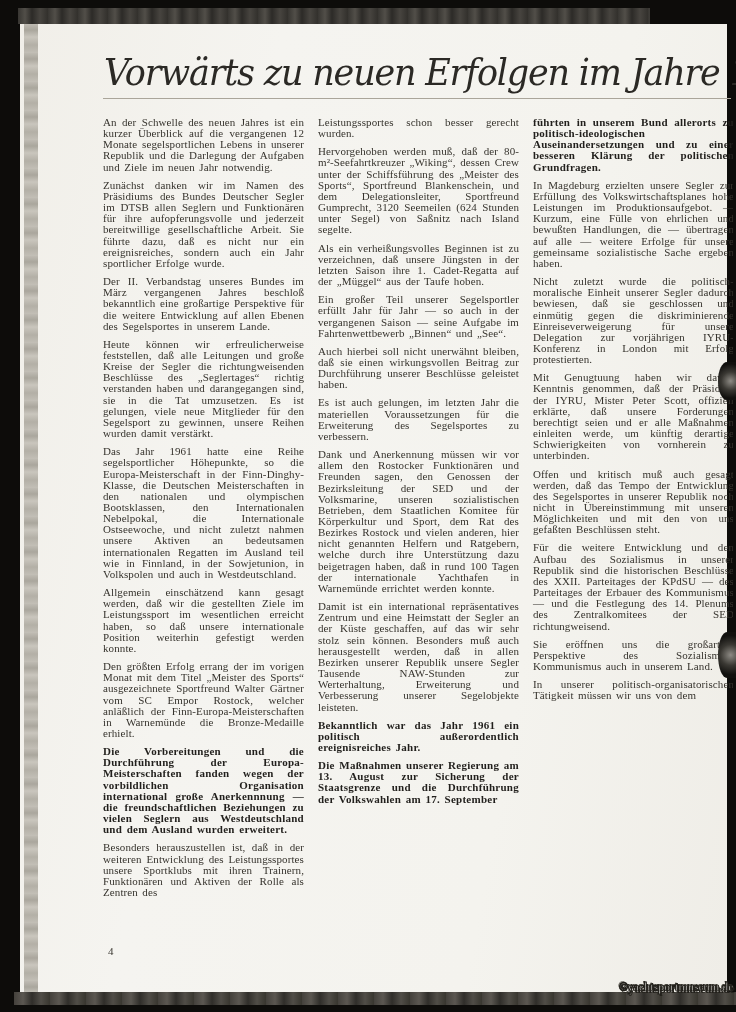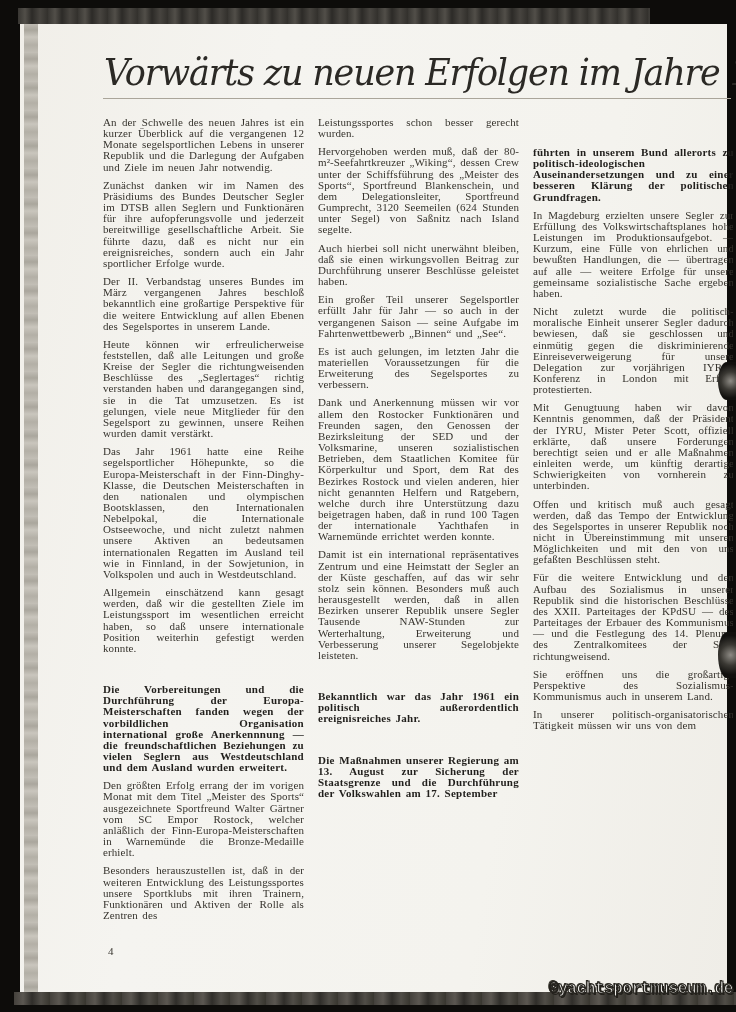--- a/index.html
+++ b/index.html
@@ -118,39 +118,38 @@
     color: #36332d;
     letter-spacing: 0.1px;
     word-spacing: 1.6px;
     hyphens: auto;
     -webkit-hyphens: auto;
   }
   .para.bold {
     font-weight: 700;
     color: #211f1c;
     letter-spacing: 0.25px;
-    margin-top: 30px;
   }
 
   .page-number {
     position: absolute;
     left: 88px;
     top: 921px;
     font-size: 11px;
     color: #3a3731;
   }
 
   
   .watermark {
     position: absolute;
     right: 3px;
     top: 980px;
-    font-family: Liberation Mono, monospace;
+    font-family: Liberation Serif, serif;
     font-weight: 700;
-    font-size: 16px;
+    font-size: 12px;
     letter-spacing: -0.4px;
     color: #efeeea;
     -webkit-text-stroke: 1.1px #23211c;
     text-shadow: 1.5px 1.5px 0 #23211c, -1px -1px 0 #3a382f;
     z-index: 5;
   }
 </style>
 </head>
 <body>
 
@@ -164,29 +163,30 @@
     <div class="title-rule"></div>
 
     <div class="columns">
       <div class="column">
           <p class="para" lang="de">An der Schwelle des neuen Jahres ist ein kurzer Überblick auf die vergangenen 12 Monate segelsportlichen Lebens in unserer Republik und die Darlegung der Aufgaben und Ziele im neuen Jahr notwendig.</p>
           <p class="para" lang="de">Zunächst danken wir im Namen des Präsidiums des Bundes Deutscher Segler im DTSB allen Seglern und Funktionären für ihre aufopferungsvolle und jederzeit bereitwillige gesellschaftliche Arbeit. Sie führte dazu, daß es nicht nur ein ereignisreiches, sondern auch ein Jahr sportlicher Erfolge wurde.</p>
           <p class="para" lang="de">Der II. Verbandstag unseres Bundes im März vergangenen Jahres beschloß bekanntlich eine großartige Perspektive für die weitere Entwicklung auf allen Ebenen des Segelsportes in unserem Lande.</p>
           <p class="para" lang="de">Heute können wir erfreulicherweise feststellen, daß alle Leitungen und große Kreise der Segler die richtungweisenden Beschlüsse des „Seglertages“ richtig verstanden haben und darangegangen sind, sie in die Tat umzusetzen. Es ist gelungen, viele neue Mitglieder für den Segelsport zu gewinnen, unsere Reihen wurden damit verstärkt.</p>
           <p class="para" lang="de">Das Jahr 1961 hatte eine Reihe segelsportlicher Höhepunkte, so die Europa-Meisterschaft in der Finn-Dinghy-Klasse, die Deutschen Meisterschaften in den nationalen und olympischen Bootsklassen, den Internationalen Nebelpokal, die Internationale Ostseewoche, und nicht zuletzt nahmen unsere Aktiven an bedeutsamen internationalen Regatten im Ausland teil wie in Finnland, in der Sowjetunion, in Volkspolen und auch in Westdeutschland.</p>
           <p class="para" lang="de">Allgemein einschätzend kann gesagt werden, daß wir die gestellten Ziele im Leistungssport im wesentlichen erreicht haben, so daß unsere internationale Position weiterhin gefestigt werden konnte.</p>
+          <p class="para" lang="de">Den größten Erfolg errang der im vorigen Monat mit dem Titel „Meister des Sports“ ausgezeichnete Sportfreund Walter Gärtner vom SC Empor Rostock, welcher anläßlich der Finn-Europa-Meisterschaften in Warnemünde die Bronze-Medaille erhielt.</p>
           <p class="para bold" lang="de">Die Vorbereitungen und die Durchführung der Europa-Meisterschaften fanden wegen der vorbildlichen Organisation international große Anerkennnung — die freundschaftlichen Beziehungen zu vielen Seglern aus Westdeutschland und dem Ausland wurden erweitert.</p>
-          <p class="para" lang="de">Den größten Erfolg errang der im vorigen Monat mit dem Titel „Meister des Sports“ ausgezeichnete Sportfreund Walter Gärtner vom SC Empor Rostock, welcher anläßlich der Finn-Europa-Meisterschaften in Warnemünde die Bronze-Medaille erhielt.</p>
           <p class="para" lang="de">Besonders herauszustellen ist, daß in der weiteren Entwicklung des Leistungssportes unsere Sportklubs mit ihren Trainern, Funktionären und Aktiven der Rolle als Zentren des</p>
         </div>
       <div class="column">
           <p class="para" lang="de">Leistungssportes schon besser gerecht wurden.</p>
           <p class="para" lang="de">Hervorgehoben werden muß, daß der 80-m²-Seefahrtkreuzer „Wiking“, dessen Crew unter der Schiffsführung des „Meister des Sports“, Sportfreund Blankenschein, und dem Delegationsleiter, Sportfreund Gumprecht, 3120 Seemeilen (624 Stunden unter Segel) von Saßnitz nach Island segelte.</p>
+          <p class="para" lang="de">Als ein verheißungsvolles Beginnen ist zu verzeichnen, daß unsere Jüngsten in der letzten Saison ihre 1. Cadet-Regatta auf der „Müggel“ aus der Taufe hoben.</p>
+          <p class="para" lang="de">Ein großer Teil unserer Segelsportler erfüllt Jahr für Jahr — so auch in der vergangenen Saison — seine Aufgabe im Fahrtenwettbewerb „Binnen“ und „See“.</p>
           <p class="para" lang="de">Auch hierbei soll nicht unerwähnt bleiben, daß sie einen wirkungsvollen Beitrag zur Durchführung unserer Beschlüsse geleistet haben.</p>
-          <p class="para" lang="de">Ein großer Teil unserer Segelsportler erfüllt Jahr für Jahr — so auch in der vergangenen Saison — seine Aufgabe im Fahrtenwettbewerb „Binnen“ und „See“.</p>
           <p class="para" lang="de">Es ist auch gelungen, im letzten Jahr die materiellen Voraussetzungen für die Erweiterung des Segelsportes zu verbessern.</p>
           <p class="para" lang="de">Dank und Anerkennung müssen wir vor allem den Rostocker Funktionären und Freunden sagen, den Genossen der Bezirksleitung der SED und der Volksmarine, unseren sozialistischen Betrieben, dem Staatlichen Komitee für Körperkultur und Sport, dem Rat des Bezirkes Rostock und vielen anderen, hier nicht genannten Helfern und Ratgebern, welche durch ihre Unterstützung dazu beigetragen haben, daß in rund 100 Tagen der internationale Yachthafen in Warnemünde errichtet werden konnte.</p>
           <p class="para" lang="de">Damit ist ein international repräsentatives Zentrum und eine Heimstatt der Segler an der Küste geschaffen, auf das wir sehr stolz sein können. Besonders muß auch herausgestellt werden, daß in allen Bezirken unserer Republik unsere Segler Tausende NAW-Stunden zur Werterhaltung, Erweiterung und Verbesserung unserer Segelobjekte leisteten.</p>
           <p class="para bold" lang="de">Bekanntlich war das Jahr 1961 ein politisch außerordentlich ereignisreiches Jahr.</p>
           <p class="para bold" lang="de">Die Maßnahmen unserer Regierung am 13. August zur Sicherung der Staatsgrenze und die Durchführung der Volkswahlen am 17. September</p>
         </div>
       <div class="column">
           <p class="para bold" lang="de">führten in unserem Bund allerorts zu politisch-ideologischen Auseinandersetzungen und zu einer besseren Klärung der politischen Grundfragen.</p>
           <p class="para" lang="de">In Magdeburg erzielten unsere Segler zur Erfüllung des Volkswirtschaftsplanes hohe Leistungen im Produktionsaufgebot. — Kurzum, eine Fülle von ehrlichen und bewußten Handlungen, die — übertragen auf alle — weitere Erfolge für unsere gemeinsame sozialistische Sache ergeben haben.</p>
           <p class="para" lang="de">Nicht zuletzt wurde die politisch-moralische Einheit unserer Segler dadurch bewiesen, daß sie geschlossen und einmütig gegen die diskriminierende Einreiseverweigerung für unsere Delegation zur vorjährigen IYRU-Konferenz in London mit Erfolg protestierten.</p>

